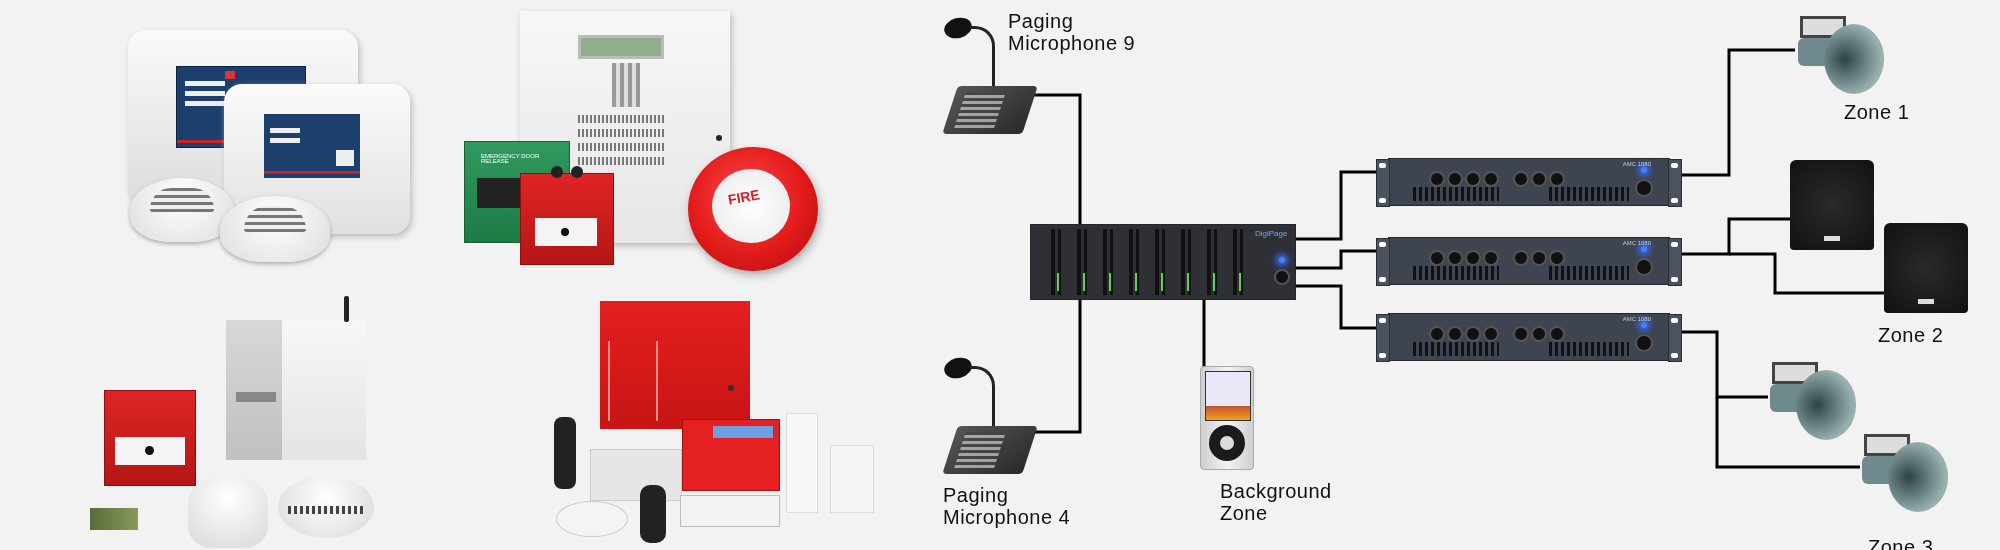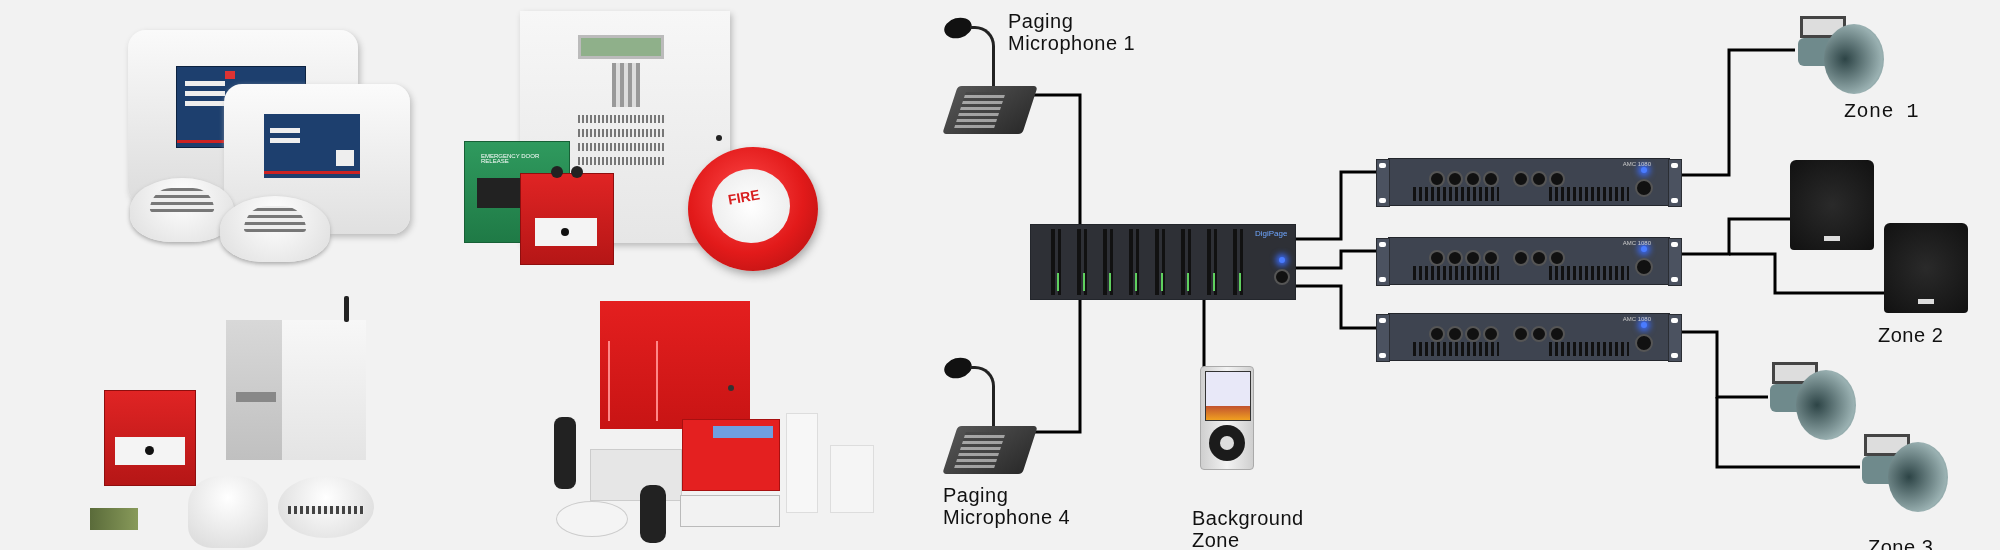--- a/index.html
+++ b/index.html
@@ -127,21 +127,21 @@
 
 <div class="abs" style="left:944px;top:14px;width:100px;height:126px;">
   <div class="abs" style="left:0;top:4px;width:28px;height:20px;border-radius:50%;background:#111;transform:rotate(-15deg);"></div>
   <div class="abs" style="left:26px;top:12px;width:22px;height:64px;border-top:3px solid #222;border-right:3px solid #222;border-radius:0 20px 0 0;"></div>
   <div class="abs" style="left:6px;top:72px;width:80px;height:48px;background:linear-gradient(135deg,#555,#2a2a2a);transform:skewX(-18deg);border-radius:4px;">
     <div class="abs" style="left:10px;top:6px;width:40px;height:36px;background:repeating-linear-gradient(0deg,#ccc 0 3px,#444 3px 6px);opacity:.7;"></div>
   </div>
 </div>
 <div class="label" style="left:1008px;top:10px;">
   <div>Paging</div>
-  <div>Microphone 1</div>
+  <div>Microphone 9</div>
 </div>
 
 <div class="abs" style="left:944px;top:354px;width:100px;height:126px;">
   <div class="abs" style="left:0;top:4px;width:28px;height:20px;border-radius:50%;background:#111;transform:rotate(-15deg);"></div>
   <div class="abs" style="left:26px;top:12px;width:22px;height:64px;border-top:3px solid #222;border-right:3px solid #222;border-radius:0 20px 0 0;"></div>
   <div class="abs" style="left:6px;top:72px;width:80px;height:48px;background:linear-gradient(135deg,#555,#2a2a2a);transform:skewX(-18deg);border-radius:4px;">
     <div class="abs" style="left:10px;top:6px;width:40px;height:36px;background:repeating-linear-gradient(0deg,#ccc 0 3px,#444 3px 6px);opacity:.7;"></div>
   </div>
 </div>
 <div class="label" style="left:943px;top:484px;">
@@ -156,21 +156,21 @@
   <div class="blue-led" style="left:248px;top:32px;"></div>
   <div class="knob" style="left:243px;top:44px;"></div>
 </div>
 
 <div class="abs" style="left:1200px;top:366px;width:52px;height:102px;background:linear-gradient(90deg,#cfcfcf,#f3f3f3,#cfcfcf);border-radius:4px;border:1px solid #aaa;">
   <div class="abs" style="left:4px;top:4px;width:44px;height:48px;background:linear-gradient(#e8e8f8 0 70%,#c05030 70%,#f0a020 100%);border:1px solid #333;"></div>
   <div class="abs" style="left:8px;top:58px;width:36px;height:36px;border-radius:50%;background:#1b1b1b;">
     <div class="abs" style="left:11px;top:11px;width:14px;height:14px;border-radius:50%;background:#ddd;"></div>
   </div>
 </div>
-<div class="label" style="left:1192px;top:480px;margin-top:27px;">
+<div class="label" style="left:1220px;top:480px;">
   <div>Background</div>
   <div>Zone</div>
 </div>
 
 <div class="rack" style="left:1388px;top:158px;width:280px;height:46px;">
   <div class="ear" style="left:-13px;top:0;height:46px"></div>
     <div class="ear" style="right:-13px;top:0;height:46px"></div>
   <div class="knob" style="left:40px;top:12px"></div>
     <div class="knob" style="left:58px;top:12px"></div>
     <div class="knob" style="left:76px;top:12px"></div>
@@ -233,15 +233,15 @@
   <div class="abs" style="left:30px;top:8px;width:60px;height:70px;border-radius:50%;background:radial-gradient(circle at 35% 50%,#2d4446,#9ab1b2 70%,#6f8a8c);"></div>
 </div>
 
 <div class="abs" style="left:1790px;top:160px;width:84px;height:90px;background:radial-gradient(circle,#2a2a2a,#111);border-radius:6px 6px 4px 4px;">
   <div class="abs" style="left:34px;top:76px;width:16px;height:5px;background:#ddd;"></div>
 </div>
 <div class="abs" style="left:1884px;top:223px;width:84px;height:90px;background:radial-gradient(circle,#2a2a2a,#111);border-radius:6px 6px 4px 4px;">
   <div class="abs" style="left:34px;top:76px;width:16px;height:5px;background:#ddd;"></div>
 </div>
 
-<div class="label" style="left:1844px;top:101px;font-family:Liberation Mono, monospace;">Zone 1</div>
+<div class="label" style="left:1844px;top:101px;">Zone 1</div>
 <div class="label" style="left:1878px;top:324px;text-align:center;">Zone 2</div>
 <div class="label" style="left:1868px;top:536px;">Zone 3</div>
 
 </body></html>

